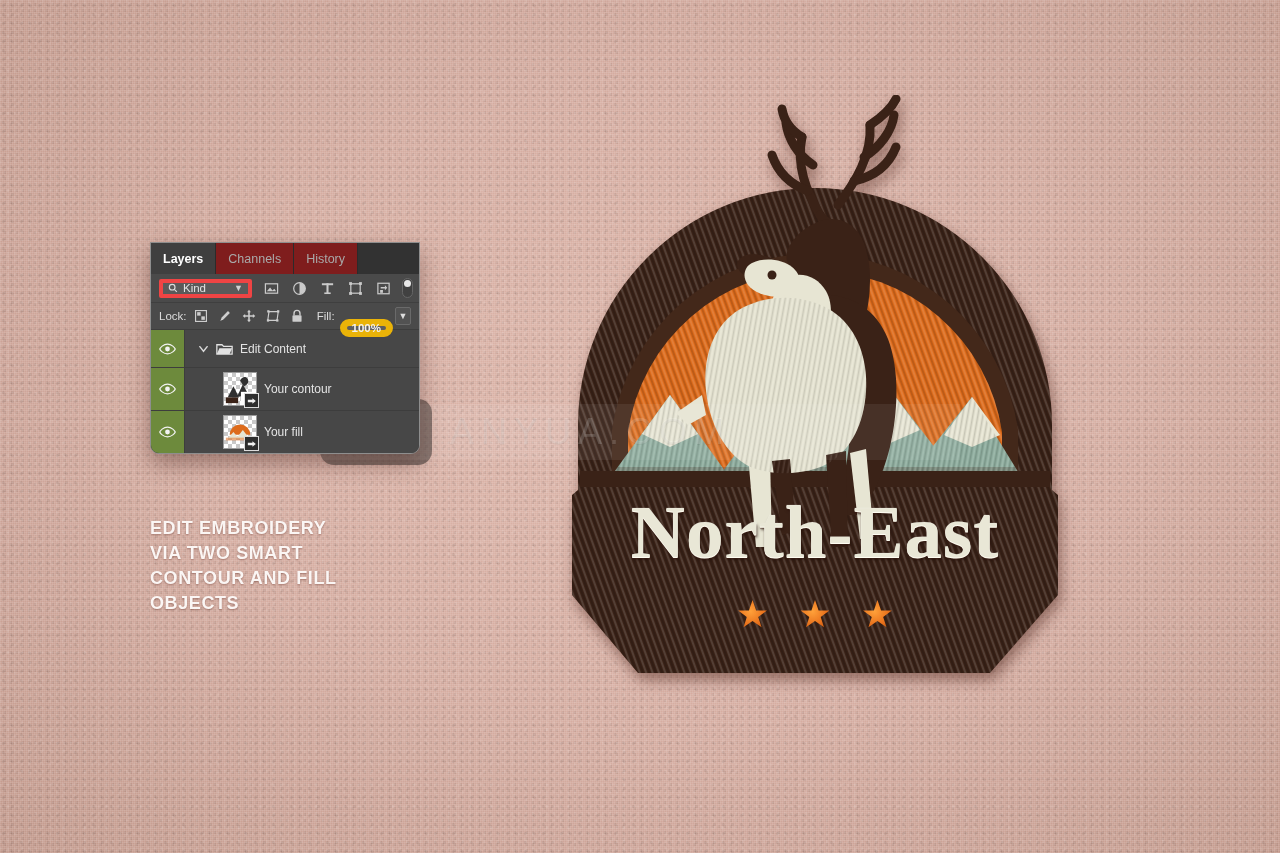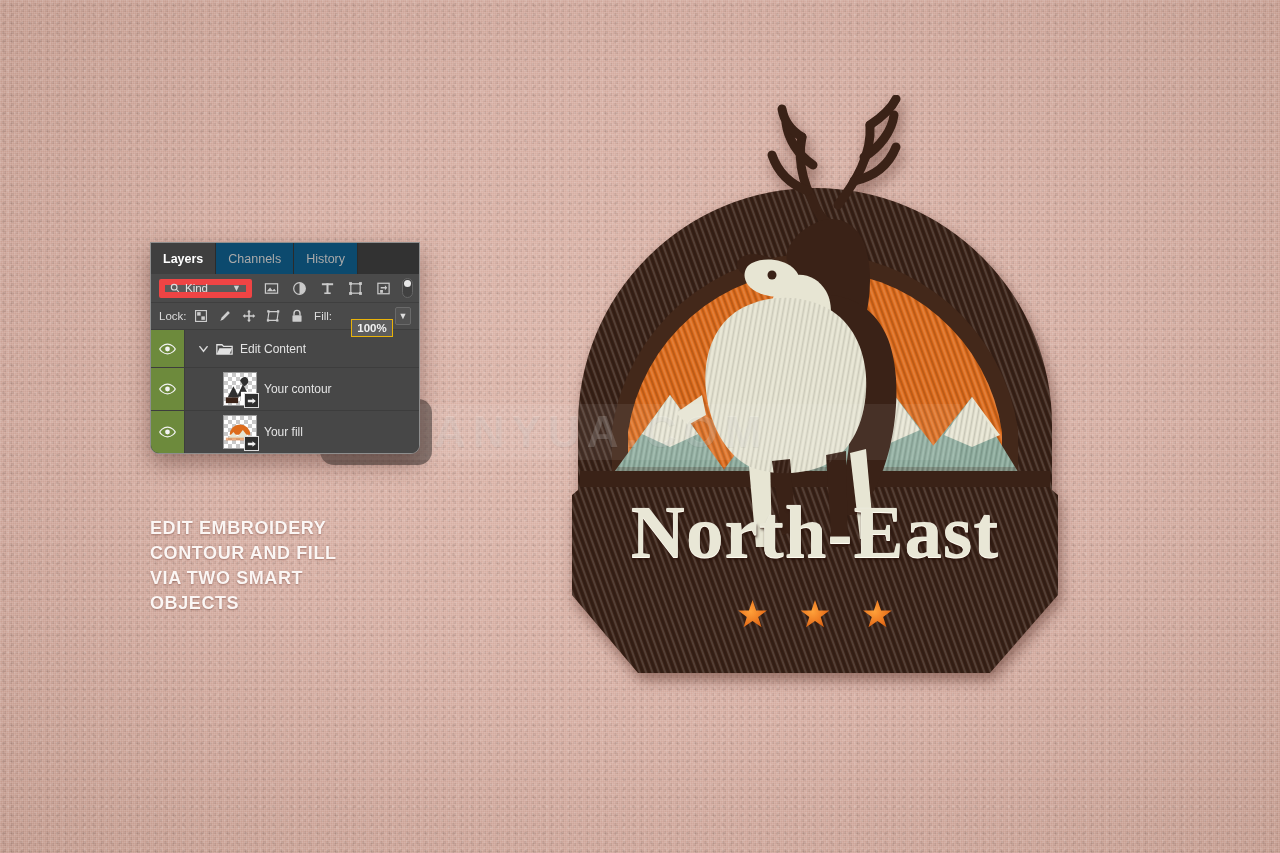--- a/index.html
+++ b/index.html
@@ -62,21 +62,21 @@
   }
 
   
   #wm { position:absolute; left:320px; top:398px; width:640px; height:68px;
         display:flex; align-items:center; pointer-events:none; }
   #wm-badge{
     width:112px;height:66px;border-radius:14px;background:rgba(70,62,58,.62);
     display:flex;align-items:center;justify-content:center;flex:0 0 auto;
   }
   #wm-text{
-    margin-left:2px; font-size:44px; font-weight:700; letter-spacing:7px;
+    margin-left:18px; font-size:36px; font-weight:400; letter-spacing:7px;
     color:rgba(255,255,255,.16); font-family:"Liberation Sans",sans-serif;
     text-shadow:0 1px 0 rgba(0,0,0,.05);
   }
   #wm-band{ position:absolute; left:0; top:6px; width:100%; height:56px;
             background:rgba(255,255,255,.07); }
 
   
   #caption{
     position:absolute; left:150px; top:516px; width:330px;
     font-family:"Liberation Sans", sans-serif;
@@ -92,33 +92,33 @@
     background:#3b3b3b; border:1px solid #8e8e8e;
     border-radius:0 0 9px 9px;
     box-shadow:0 10px 22px rgba(80,45,38,.45);
     overflow:hidden;
     font-size:12px; color:#d6d6d6;
     user-select:none;
   }
   .tabs{ display:flex; height:31px; background:#323232; }
   .tab{
     display:flex; align-items:center; padding:0 12px; height:31px;
-    font-size:12.5px; color:#a9a9a9; background:#0c4a6e;
+    font-size:12.5px; color:#a9a9a9; background:#7f1d1d;
     border-right:1px solid #2b2b2b;
   }
   .tab.active{ background:#3f3f3f; color:#ffffff; font-weight:700; }
 
   .filter-row{
     display:flex; align-items:center; height:28px; padding:0 6px 0 8px;
     background:#4a4a4a; gap:0;
   }
   .kind-box{
     display:flex; align-items:center; gap:5px;
     width:104px; height:19px; padding:0 5px;
-    background:#5a5a5a; border:6px solid #ef4444; border-radius:2px;
+    background:#5a5a5a; border:4px solid #ef4444; border-radius:2px;
     color:#e2e2e2; font-size:11.5px;
   }
   .kind-box .cv{ margin-left:auto; font-size:9px; color:#d2d2d2; }
   .ficons{ display:flex; align-items:center; gap:13px; margin-left:12px; }
   .ficon{ width:15px; height:15px; display:block; opacity:.88; }
   .toggle-sw{
     margin-left:11px; width:11px; height:20px; border-radius:6px;
     background:#414141; border:1px solid #666; position:relative; flex:0 0 auto;
   }
   .toggle-sw::after{
@@ -126,24 +126,24 @@
     border-radius:50%; background:#e8e8e8;
   }
 
   .lock-row{
     display:flex; align-items:center; height:27px; padding:0 8px;
     background:#4a4a4a; border-top:1px solid #3f3f3f; gap:0;
   }
   .lock-label{ font-size:11.5px; color:#dcdcdc; margin-right:7px; }
   .licons{ display:flex; align-items:center; gap:10px; }
   .licon{ width:14px; height:14px; display:block; opacity:.9; }
-  .fill-label{ margin-left:auto; font-size:11.5px; color:#dcdcdc; margin-right:19px; }
+  .fill-label{ margin-left:auto; font-size:11.5px; color:#dcdcdc; margin-right:5px; }
   .fill-box{
     height:18px; min-width:42px; padding:0 5px;
-    background:#5d5d5d; border:1px solid #eab308; border-radius:0;
+    background:#5d5d5d; border:7px solid #eab308; border-radius:9px;
     display:flex; align-items:center; justify-content:center;
     font-size:11.5px; font-weight:700; color:#f0f0f0;margin-top:24px;
   }
   .fill-cv{
     width:16px; height:18px; margin-left:2px;
     background:#525252; border:1px solid #6a6a6a; border-radius:2px;
     display:flex;align-items:center;justify-content:center;font-size:9px;color:#ddd;
   }
 
   .layer-row{
@@ -288,22 +288,22 @@
       <path d="M12 44 L22 28 L52 28 L62 44 Z" fill="#8a8a8a"></path>
       <circle cx="30" cy="18" r="11" fill="#6a6a6a"></circle>
       <path d="M30 9 L33 16 L40 16 L34.5 20.5 L36.5 27 L30 23 L23.5 27 L25.5 20.5 L20 16 L27 16 Z" fill="#e6e6e6"></path>
     </svg>
   </div>
   <div id="wm-text">ANYUA.COM</div>
 </div>
 
 <div id="caption">
   <div>EDIT EMBROIDERY</div>
+  <div>VIA TWO SMART</div>
   <div>CONTOUR AND FILL</div>
-  <div>VIA TWO SMART</div>
   <div>OBJECTS</div>
 </div>
 
 <div id="panel">
 
   <div class="tabs">
     <div class="tab active">Layers</div>
     <div class="tab">Channels</div>
     <div class="tab">History</div>
   </div>

